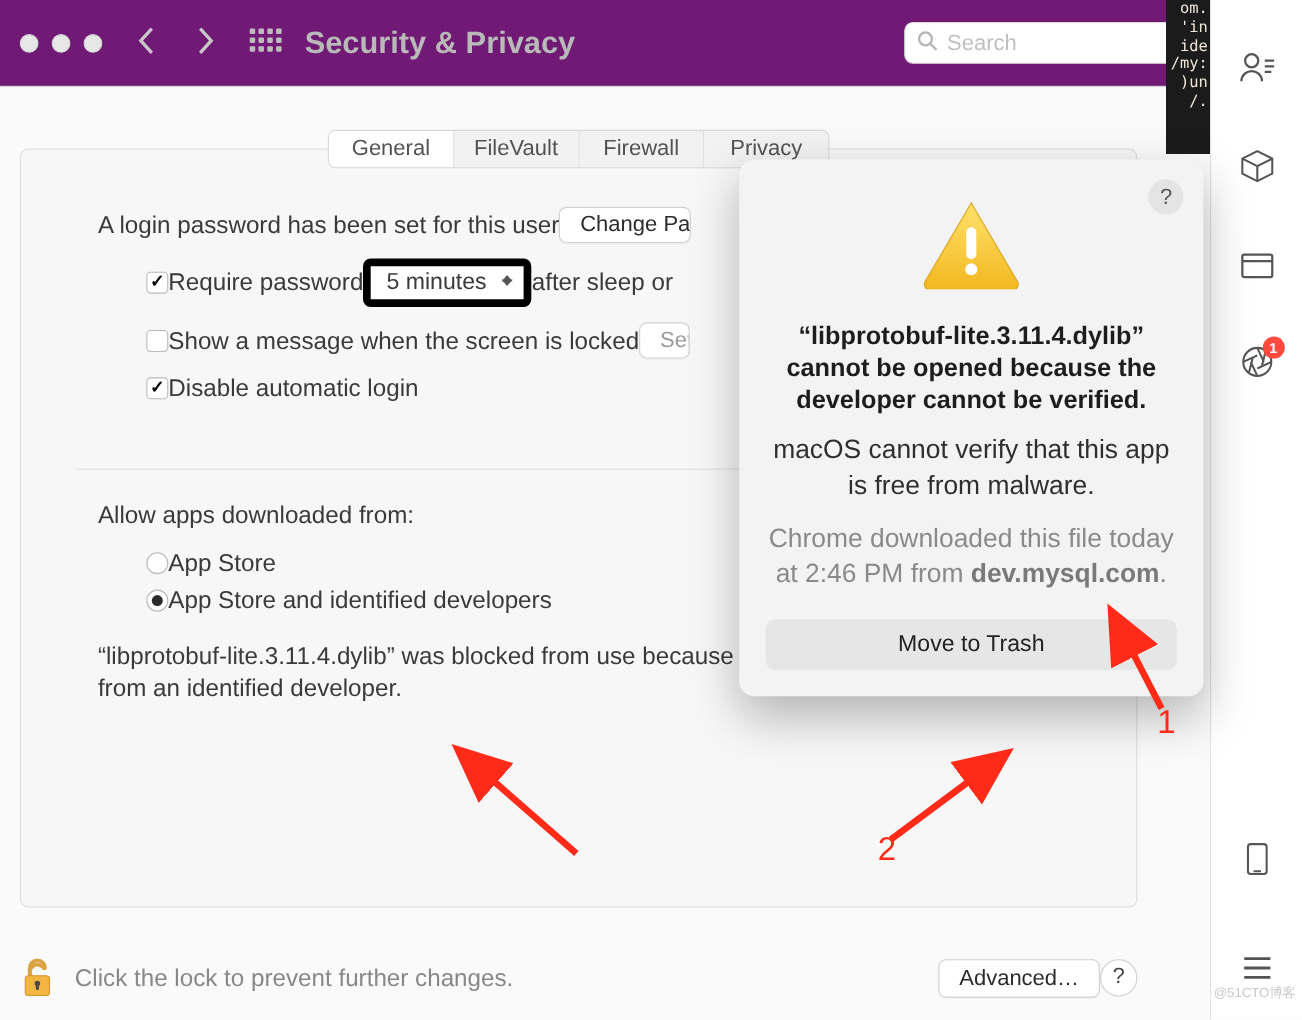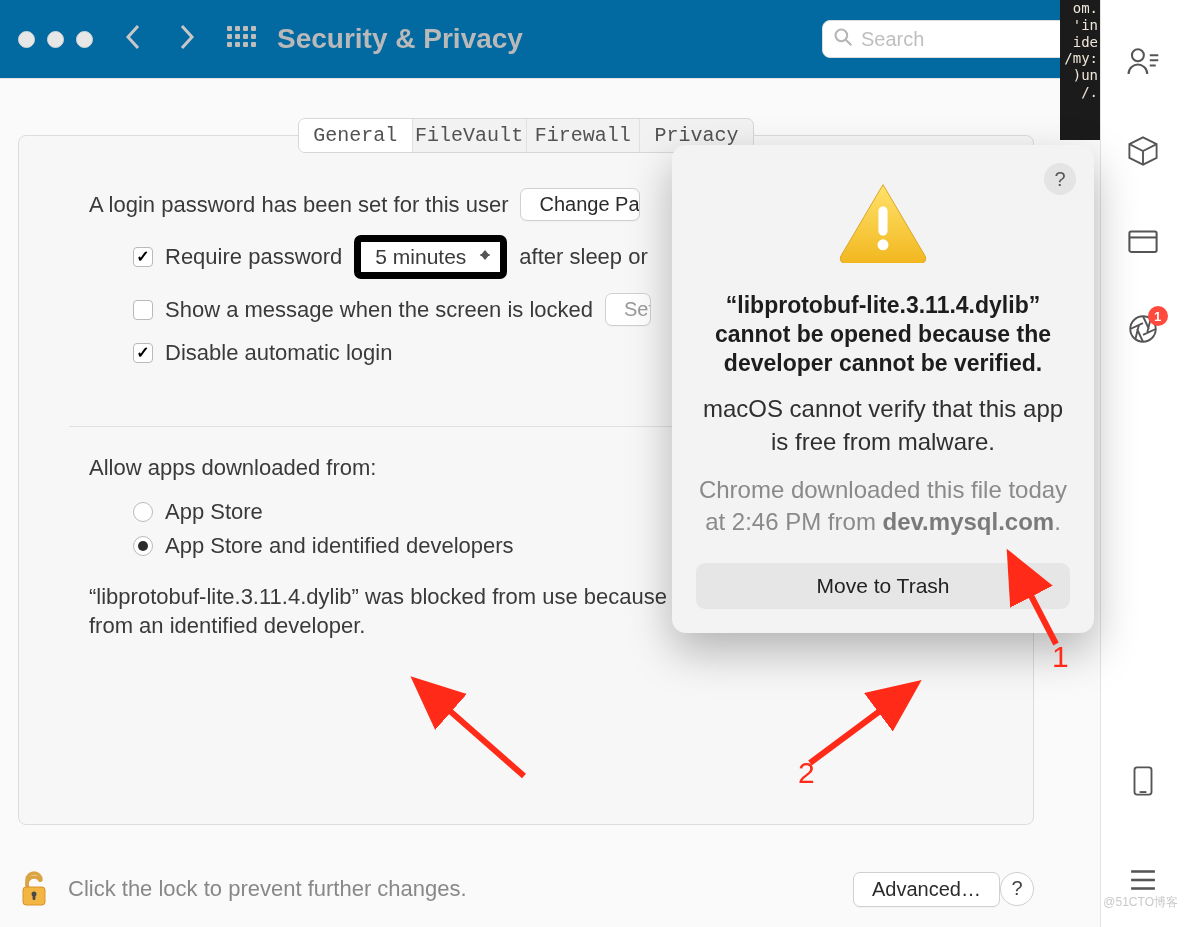--- a/index.html
+++ b/index.html
@@ -22,21 +22,21 @@
   .right-strip .badge {
     position:absolute; top:-6px; right:-8px; width:20px; height:20px;
     border-radius:50%; background:#ff4a3d; color:#fff;
     font-size:13px; font-weight:600; display:flex; align-items:center; justify-content:center;
   }
   
   .toolbar {
     position:absolute; top:0; left:0; right:84px; height:79px;
     display:flex; align-items:center; padding:0 18px;
     border-bottom:1px solid #e2e2e2;
-    background:#0369a1;
+    background:#701a75;
   }
   .traffic { display:flex; gap:12px; margin-right:30px;}
   .traffic span { width:17px; height:17px; border-radius:50%;
     background:#e7e7e7; border:1px solid #d6d6d6;}
   .nav-arrows { display:flex; gap:30px; margin-right:30px;}
   .nav-arrows svg{ width:22px; height:30px; color:#c8c8c8;}
   .grid-icon { width:26px; height:26px; margin-right:24px; display:grid;
     grid-template-columns:repeat(4,5px); grid-template-rows:repeat(3,5px); gap:3px;}
   .grid-icon span{ background:#bdbdbd; border-radius:1px;}
   .window-title { font-size:28px; font-weight:600; color:#b9b9b9;}
@@ -50,29 +50,29 @@
   .search-box input::placeholder{ color:#bfbfbf;}
   
   .panel-wrap { position:absolute; top:118px; left:18px; width:1016px;}
   .tabs {
     display:flex; width:456px; margin:0 auto; height:35px;
     border:1px solid #d7d7d7; border-radius:7px; overflow:hidden;
     background:#f2f2f2; position:relative; z-index:2;
   }
   .tabs .tab{
     flex:1; display:flex; align-items:center; justify-content:center;
-    font-size:20px; color:#525252; cursor:default;font-family:Liberation Mono, monospace;
+    font-size:20px; color:#525252; cursor:default;
   }
   .tabs .tab.active{ background:#fff; font-weight:500;}
   .tabs .sep{ width:1px; background:#e1e1e1;}
   .panel {
     margin-top:-18px; border:1px solid #dcdcdc; border-radius:8px;
     background:#f7f7f7; padding:52px 70px 110px 70px; min-height:690px;
   }
-  .row { display:flex; align-items:center; gap:12px; font-size:22px; color:#3a3a3a; margin-bottom:14px;}
+  .row { display:flex; align-items:center; font-size:22px; color:#3a3a3a; margin-bottom:14px;}
   .row.indent { padding-left:44px;}
   .mac-btn {
     background:#fff; border:1px solid #d0d0d0; border-radius:7px;
     padding:4px 18px; font-size:20px; color:#2b2b2b;
     box-shadow:0 1px 1px rgba(0,0,0,0.03);
   }
   .select {
     background:#fff; border:7px solid #000000; border-radius:7px;
     padding:3px 34px 3px 14px; font-size:21px; position:relative;
   }

